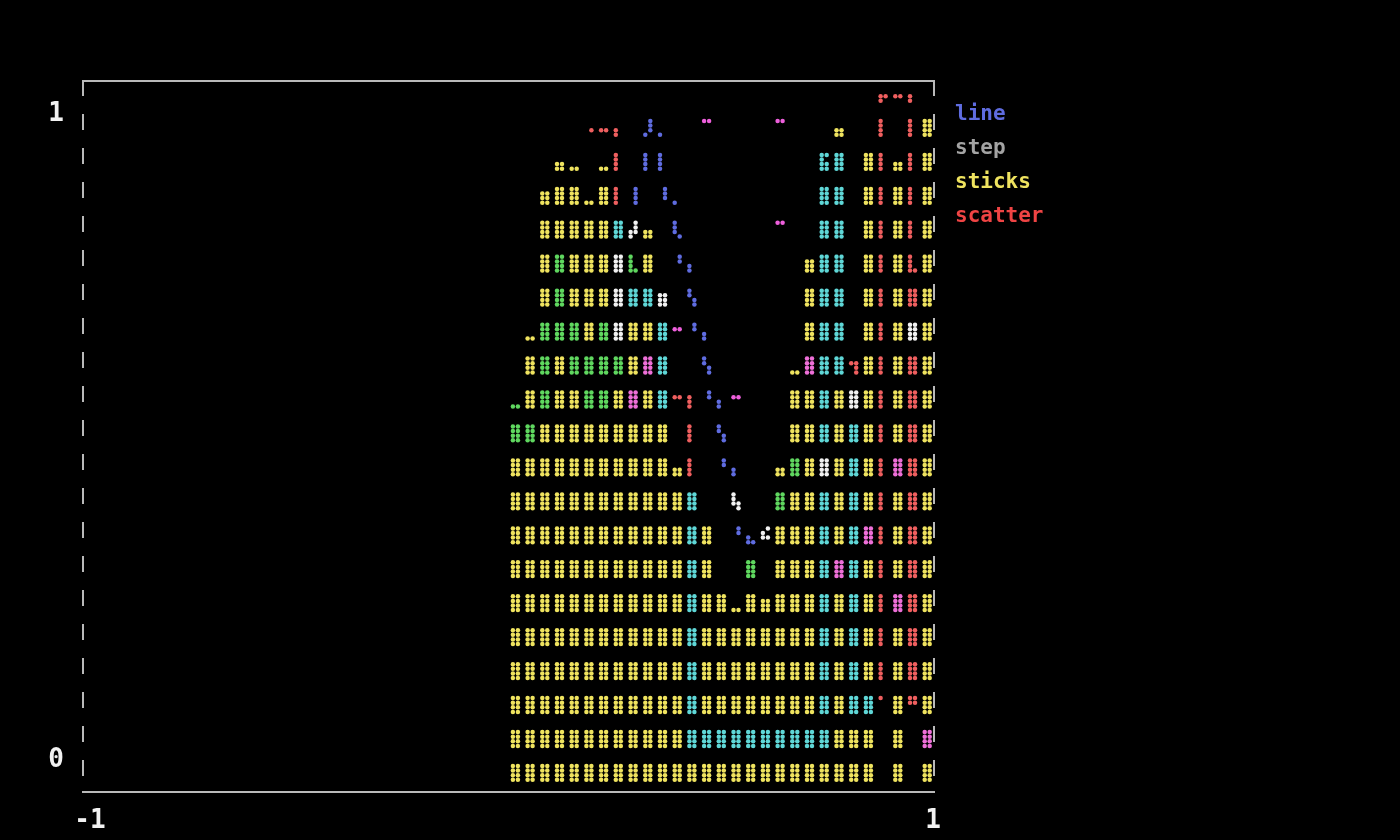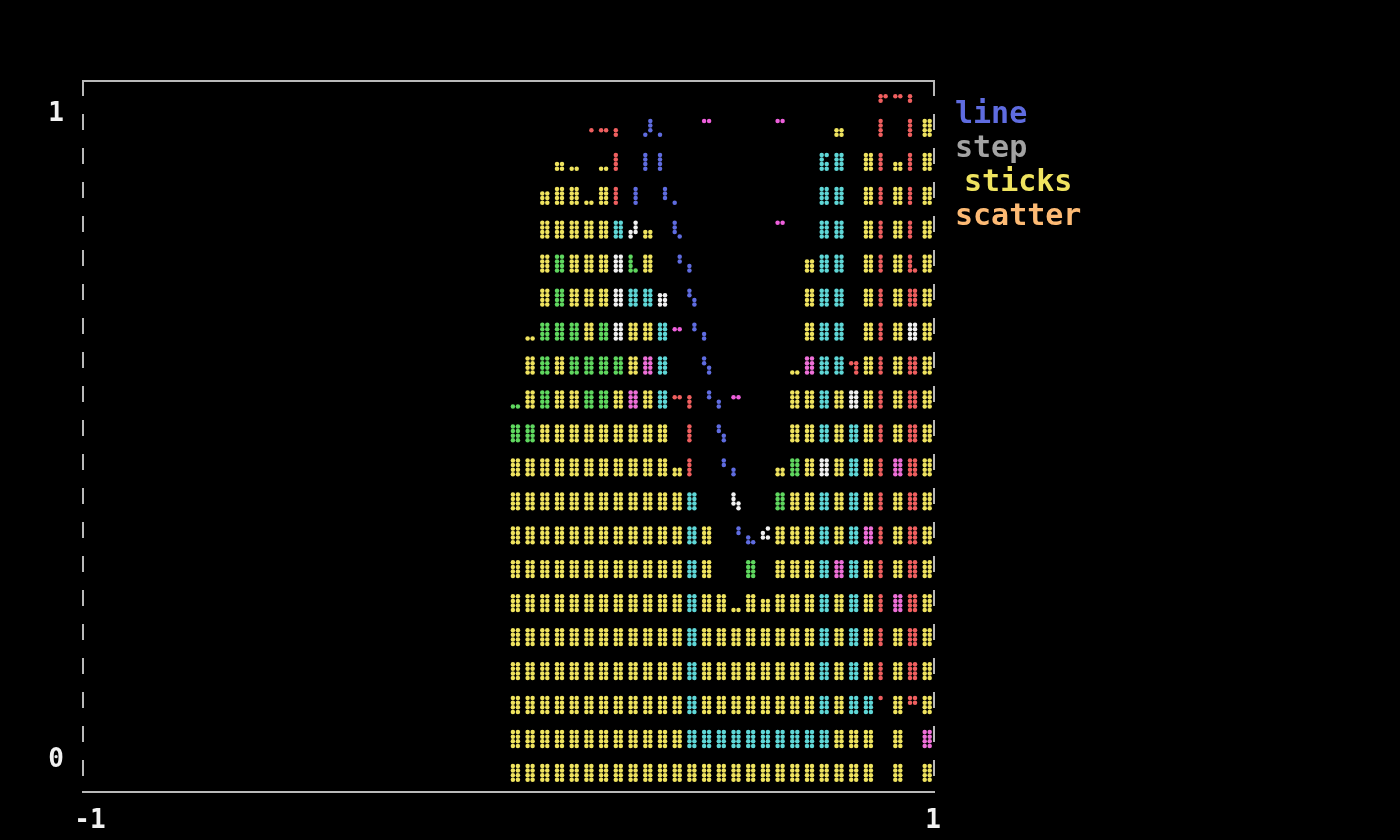--- a/index.html
+++ b/index.html
@@ -5,21 +5,21 @@
   html,body{margin:0;padding:0;background:#000;}
   .screen{position:relative;width:1400px;height:840px;background:#000;overflow:hidden;
           font-family:"DejaVu Sans Mono","Liberation Mono",monospace;}
   svg{position:absolute;left:0;top:0;}
   .tick{position:absolute;color:#f2f2f2;font-size:26px;font-weight:bold;line-height:30px;}
   #ytick-top{left:20px;top:97px;width:44px;text-align:right;}
   #ytick-bottom{left:20px;top:743px;width:44px;text-align:right;}
   #xtick-left{left:60px;top:804px;width:60px;text-align:center;}
   #xtick-right{left:903px;top:804px;width:60px;text-align:center;}
   .legend{position:absolute;left:955px;top:96px;}
-  .legend-item{font-size:30px;font-weight:bold;line-height:34px;white-space:pre;}
+  .legend-item{font-size:21px;font-weight:bold;line-height:34px;white-space:pre;}
 </style>
 </head>
 <body>
 
 <div class="screen">
 
   <svg id="chart" width="1400" height="840">
       <line x1="82" y1="81" x2="935" y2="81" stroke="#b9b9b9" stroke-width="2"></line>
       <line x1="82" y1="792" x2="935" y2="792" stroke="#b9b9b9" stroke-width="2"></line>
       <line x1="83" y1="80" x2="83" y2="793" stroke="#b9b9b9" stroke-width="2" stroke-dasharray="16 18"></line>
@@ -3332,17 +3332,17 @@
     </svg>
 
   <div class="tick" id="ytick-top">1</div>
   <div class="tick" id="ytick-bottom">0</div>
   <div class="tick" id="xtick-left">-1</div>
   <div class="tick" id="xtick-right">1</div>
 
   <div class="legend">
     <div class="legend-item" style="color: rgb(95, 108, 224);">line</div>
     <div class="legend-item" style="color: #a3a3a3;">step</div>
-    <div class="legend-item" style="color: rgb(239, 227, 95); text-align: center;">sticks</div>
-    <div class="legend-item" style="color: #fdba74;">scatter</div>
+    <div class="legend-item" style="color: rgb(239, 227, 95);">sticks</div>
+    <div class="legend-item" style="color: #ef4444;">scatter</div>
   </div>
 
 </div>
 
 </body></html>

